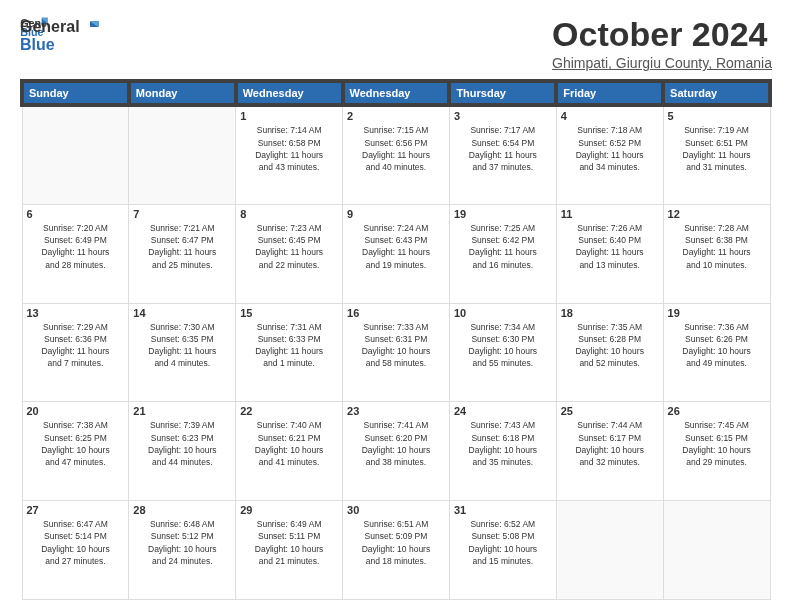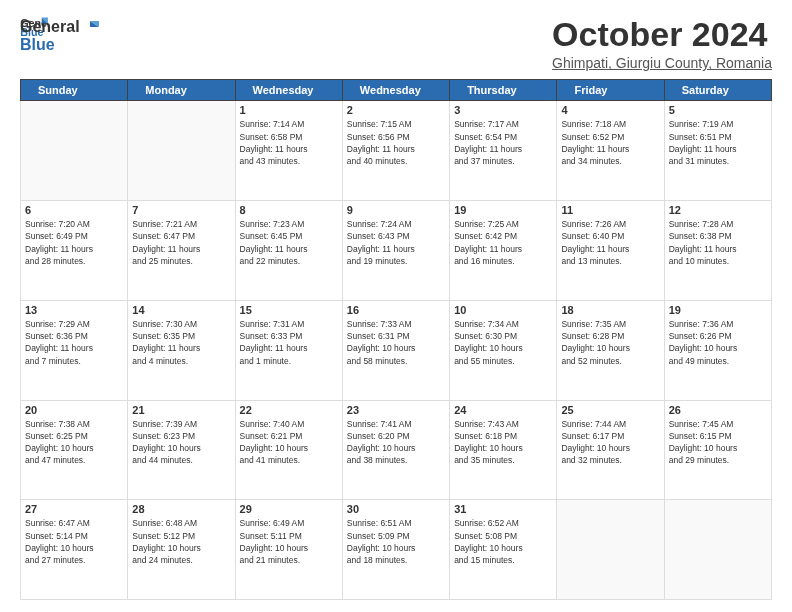--- a/index.html
+++ b/index.html
@@ -59,22 +59,22 @@
       border-collapse: collapse;
       width: 100%;
       table-layout: fixed;
     }
     .calendar th {
       background-color: #2b6cb0;
       color: #fff;
       font-size: 11px;
       font-weight: bold;
       text-align: left;
-      padding: 4px 17px;
-      border: 1px solid #404040;
+      padding: 4px 5px;
+      border: 4px solid #404040;
     }
     .calendar td {
       vertical-align: top;
       border: 1px solid #ddd;
       padding: 3px 4px;
       font-size: 9px;
       color: #333;
       height: 88px;
       background: #fff;
     }
@@ -88,20 +88,21 @@
       font-size: 11px;
       font-weight: bold;
       color: #333;
       display: block;
       margin-bottom: 2px;
     }
     .day-info {
       font-size: 8.5px;
       line-height: 1.45;
       color: #333;
+      text-align: center;
     }
   </style>
 </head>
 <body>
 
 <div class="page">
   <div class="header">
     <div class="logo">
       <div class="logo-row">
         <svg class="logo-icon" viewBox="0 0 36 26" xmlns="http://www.w3.org/2000/svg">

